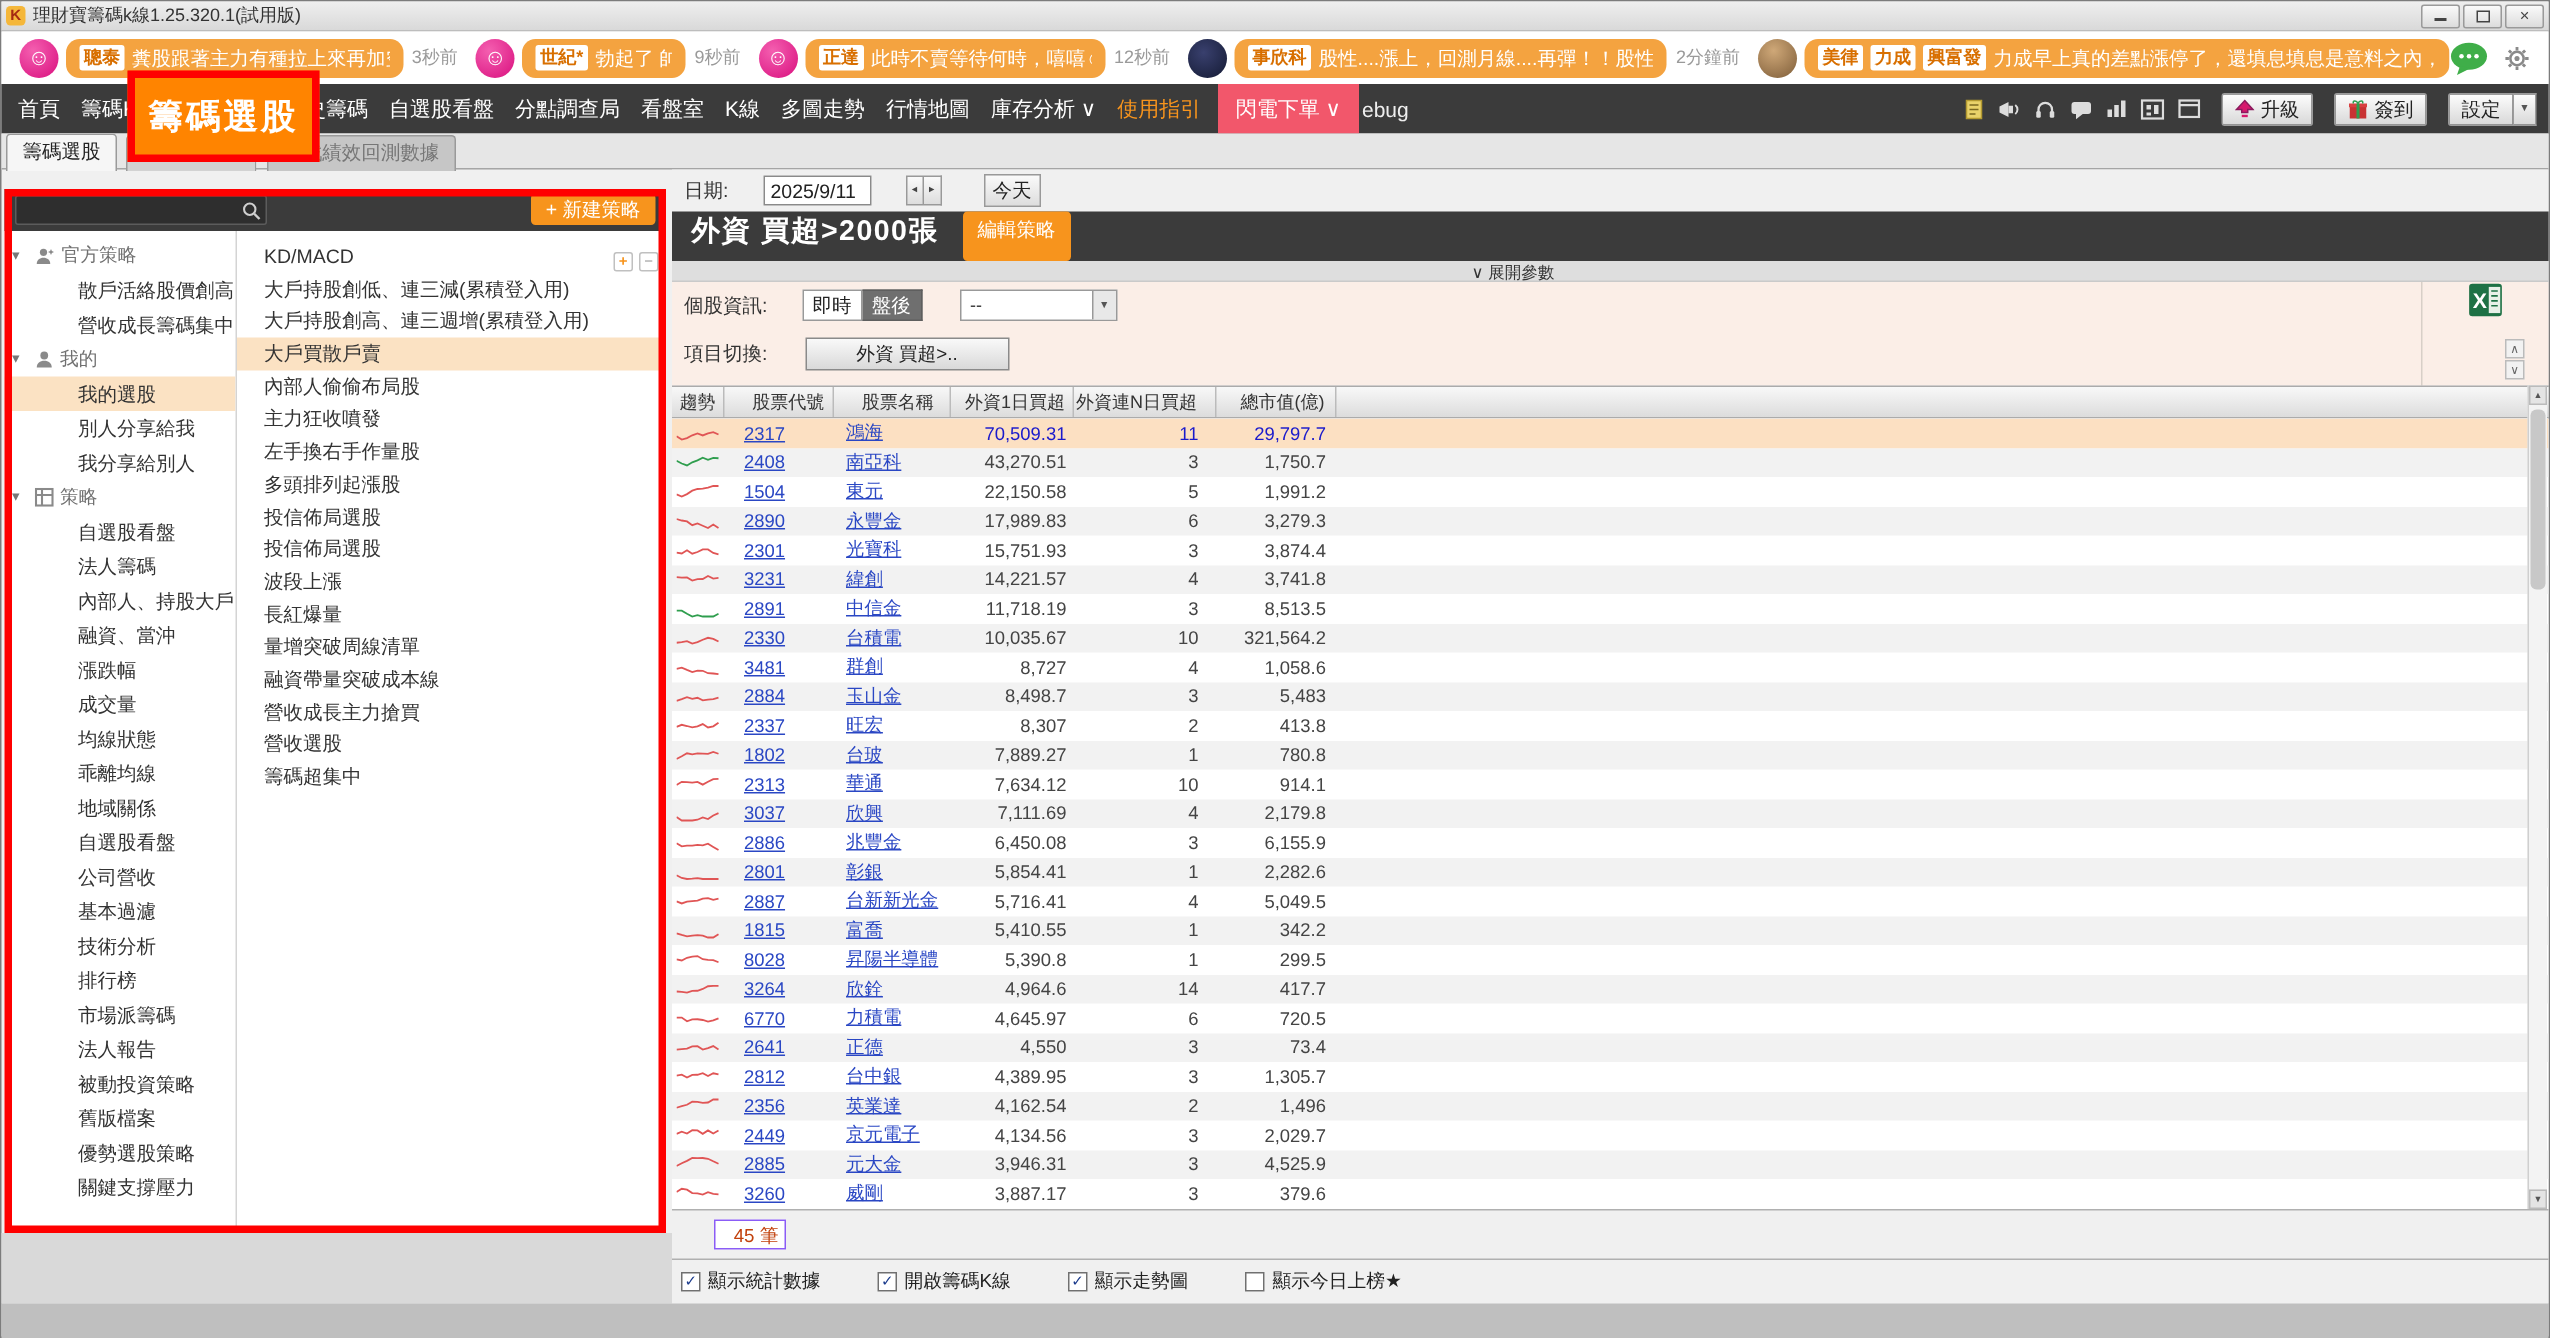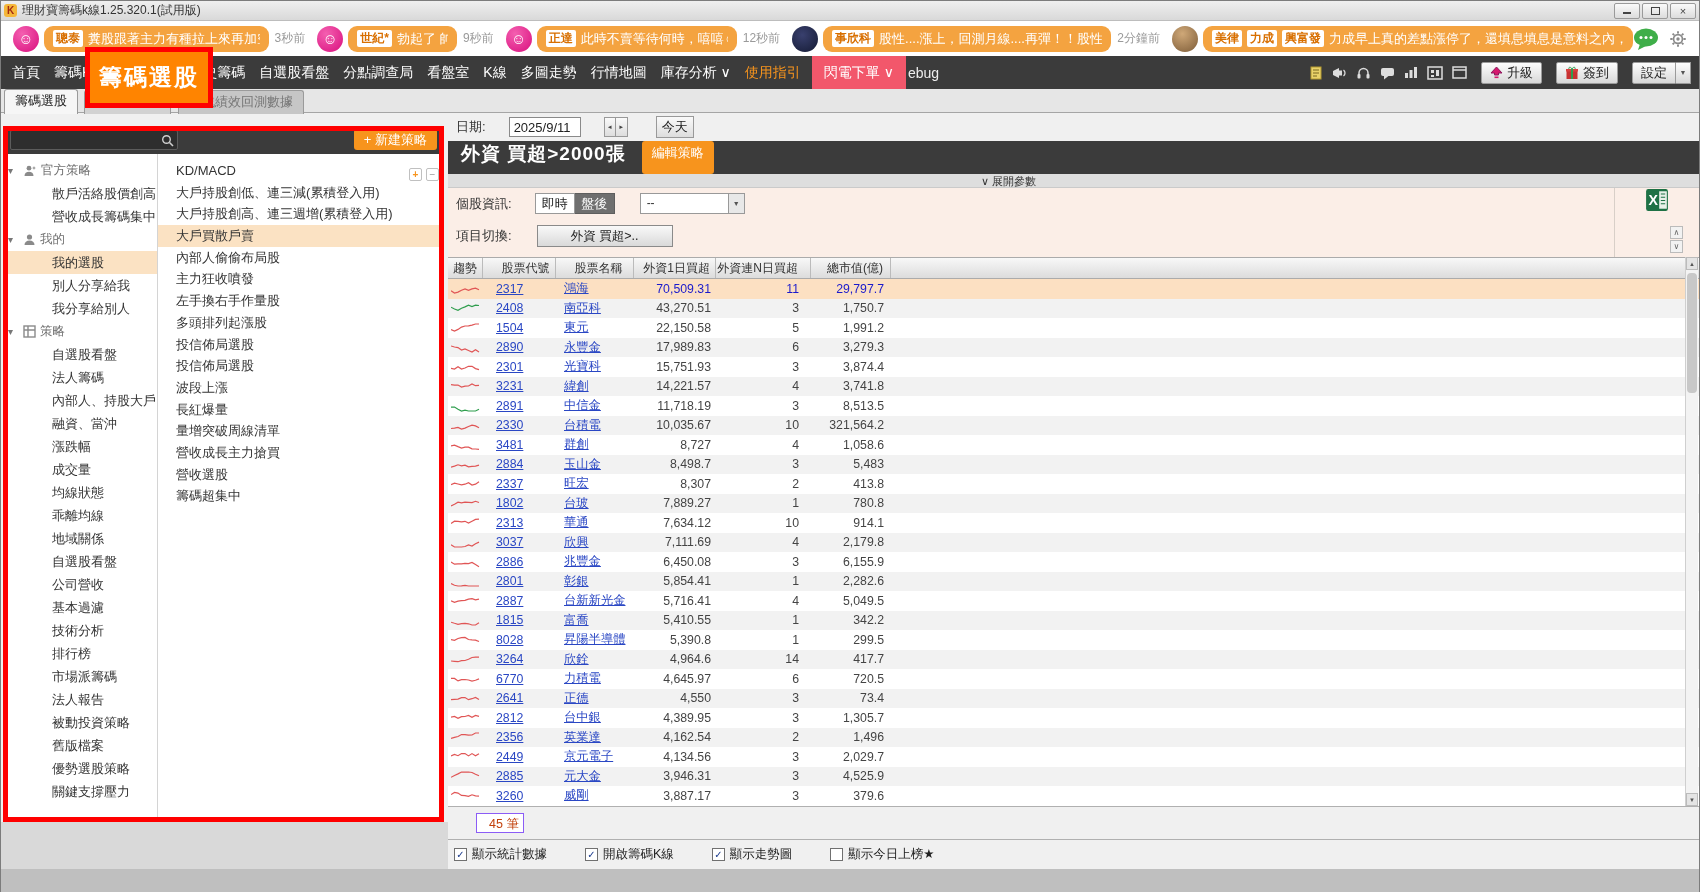--- a/index.html
+++ b/index.html
@@ -366,20 +366,21 @@
       <div class="strat-item sel">大戶買散戶賣</div>
       <div class="strat-item">內部人偷偷布局股</div>
       <div class="strat-item">主力狂收噴發</div>
       <div class="strat-item">左手換右手作量股</div>
       <div class="strat-item">多頭排列起漲股</div>
       <div class="strat-item">投信佈局選股</div>
       <div class="strat-item">投信佈局選股</div>
       <div class="strat-item">波段上漲</div>
       <div class="strat-item">長紅爆量</div>
       <div class="strat-item">量增突破周線清單</div>
+      <div class="strat-item">融資帶量突破成本線</div>
       <div class="strat-item">營收成長主力搶買</div>
       <div class="strat-item">營收選股</div>
       <div class="strat-item">籌碼超集中</div>
     </div>
 
   <div class="leftbottom"></div>
 
   <div class="date-row">
     <span class="lbl">日期:</span>
     <span class="dateinput">2025/9/11</span>

